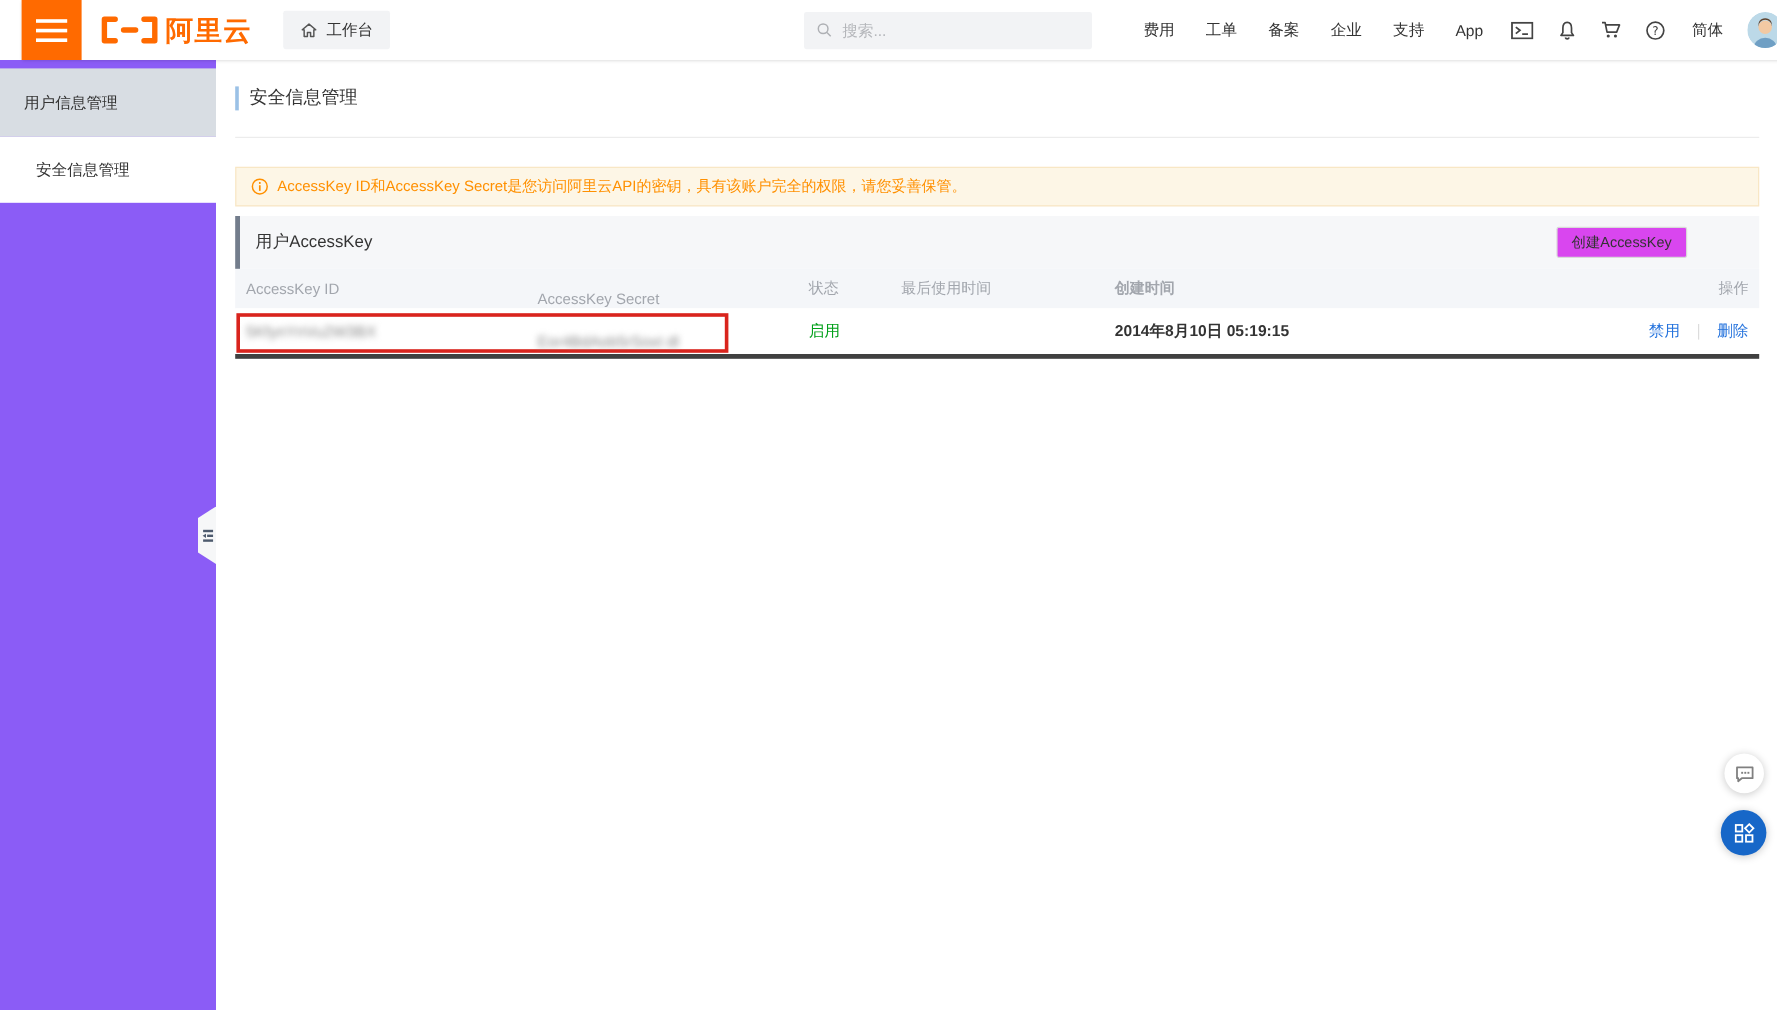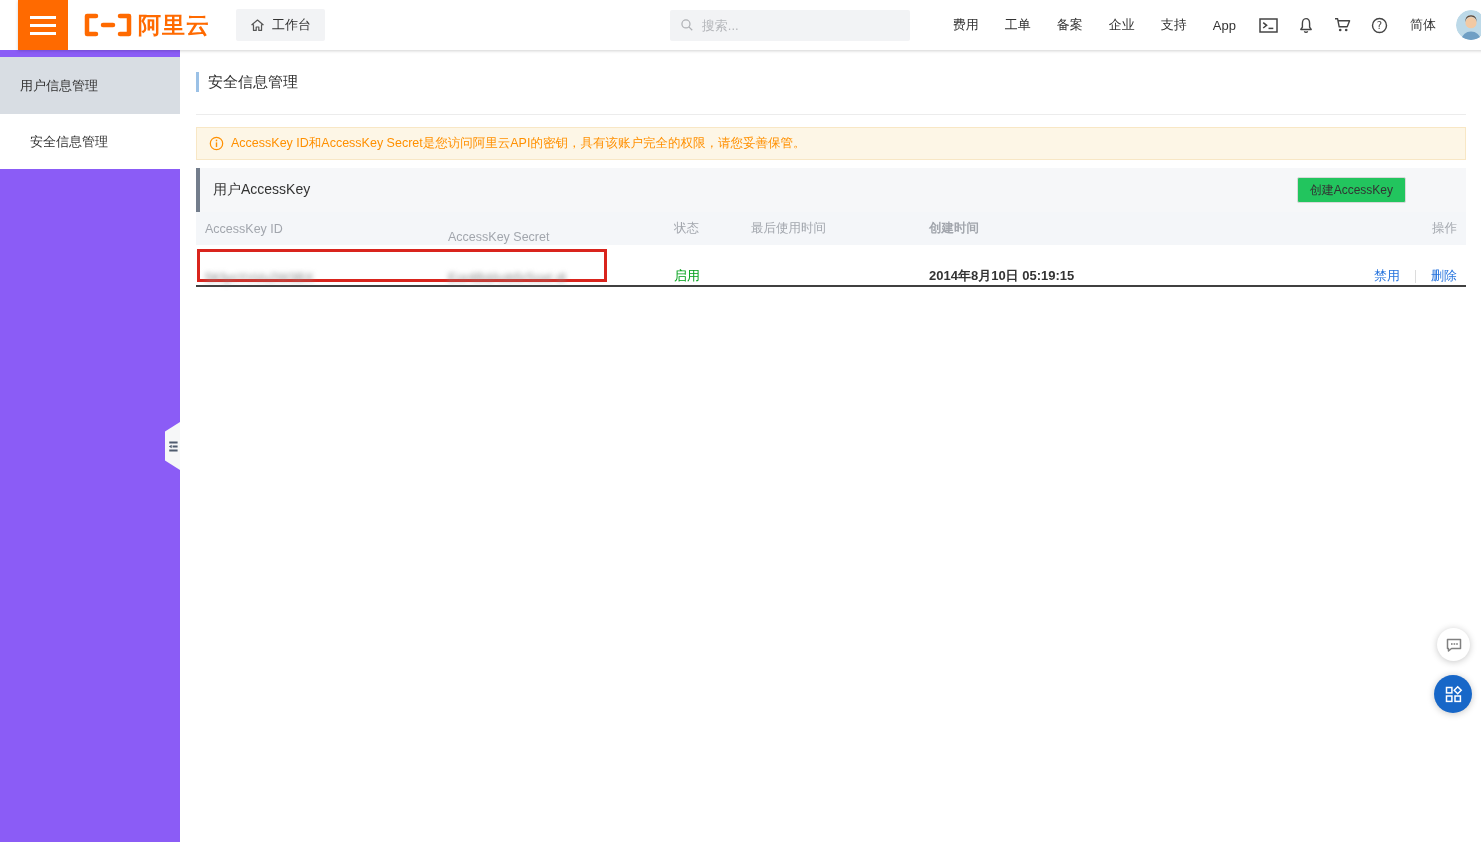--- a/index.html
+++ b/index.html
@@ -37,36 +37,36 @@
   .collapse-handle { position:absolute; top:372px; right:0; width:15px; height:48px; background:#f6f7f8;
     clip-path:polygon(100% 0,100% 100%,0 80%,0 20%); display:flex; align-items:center;
     justify-content:center; cursor:pointer; }
 
   
   .content { position:absolute; top:50px; left:180px; width:1301px; height:792px; background:#fff;
     padding:22px 15px 0 16px; }
   .page-title { font-size:15px; line-height:20px; border-left:3px solid #9bc1e6; padding-left:9px; color:#333; }
   .title-divider { border-bottom:1px solid #ececec; margin-top:22px; }
 
-  .notice { margin-top:12px; height:33px; background:#fdf6e6; border:1px solid #f8e7c5;
+  .notice { margin-top:24px; height:33px; background:#fdf6e6; border:1px solid #f8e7c5;
     display:flex; align-items:center; padding:0 12px; gap:7px; }
   .notice-text { font-size:12.5px; color:#ff9000; }
 
   .section-bar { margin-top:8px; height:44px; background:#f6f7f9; position:relative;
     display:flex; align-items:center; }
   .section-bar::before { content:""; position:absolute; left:0; top:0; width:4px; height:100%;
     background:#737d8c; }
   .section-title { font-size:14px; color:#333; padding-left:17px; }
   .create-btn { position:absolute; right:60px; top:9px; height:26px; padding:0 12px; font-size:12px;
-    background:#22c55e; border:1px solid #d9d9d9; border-radius:2px; color:#333; cursor:pointer;
+    background:#d946ef; border:1px solid #d9d9d9; border-radius:2px; color:#333; cursor:pointer;
     font-family:inherit; }
 
   .thead { display:flex; align-items:center; height:33px; background:#f4f6f9;
     font-size:12.5px; color:#a2a6ad; }
-  .trow { display:flex; align-items:flex-end; height:42px; border-bottom:2px solid #404040;
+  .trow { display:flex; align-items:center; height:42px; border-bottom:4px solid #404040;
     font-size:13px; color:#333; position:relative; background:#fff; }
   .c1 { width:252px; padding-left:9px; }
   .c2 { width:226px;margin-top:16px; }
   .c3 { width:77px; }
   .c4 { width:178px; }
   .c5 { flex:1;font-weight:bold; }
   .c6 { width:140px; text-align:right; padding-right:9px; display:flex;
     justify-content:flex-end; align-items:center; }
   .thead .c6 { display:block; }
   .redacted { color:#8a8a8a; filter:blur(2.5px); user-select:none; }

